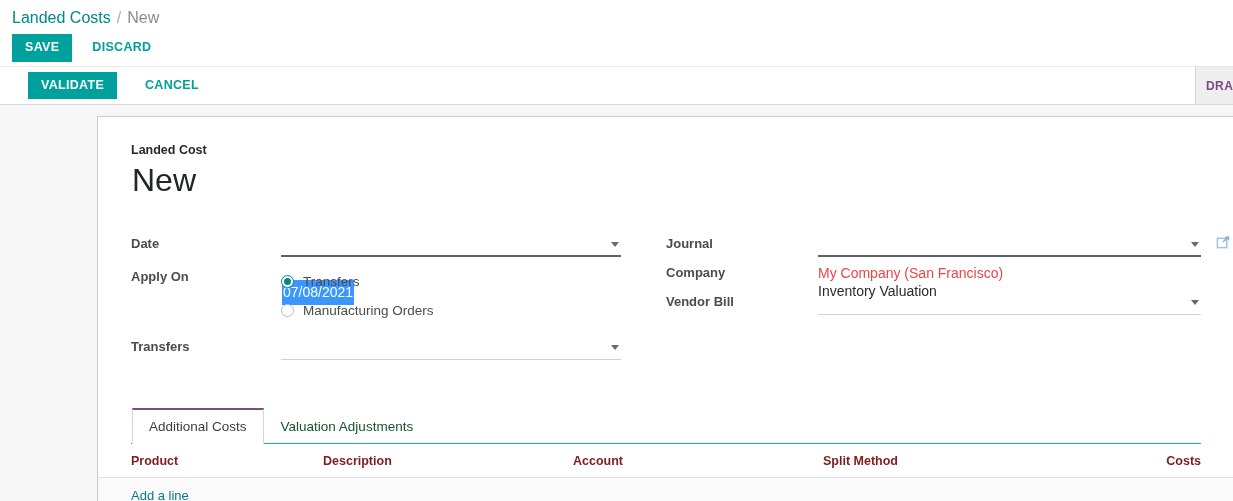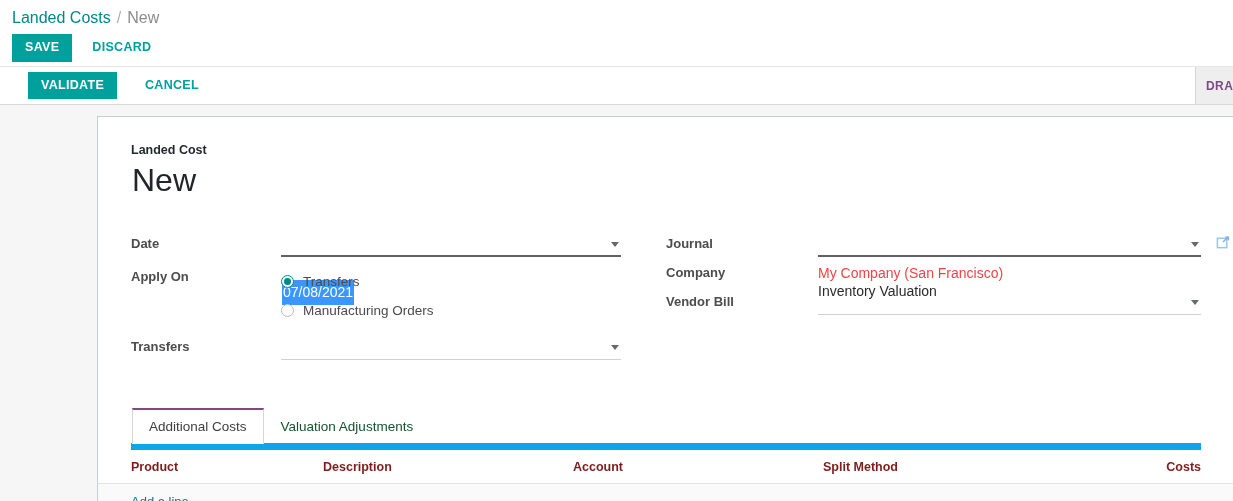--- a/index.html
+++ b/index.html
@@ -246,21 +246,21 @@
 
   
   .notebook {
     margin: 44px 0 0 0;
     position: relative;
   }
   .tabs {
     display: flex;
     align-items: flex-end;
     padding-left: 1px;
-    border-bottom: 7px solid #0ea5e9;
+    border-bottom: 1px solid #0ea5e9;
     position: relative;
     z-index: 2;
   }
   .tab {
     font-size: 13.5px;
     color: #14532d;
     padding: 9px 16px 8px;
     border: 1px solid transparent;
     border-bottom: none;
     cursor: pointer;

